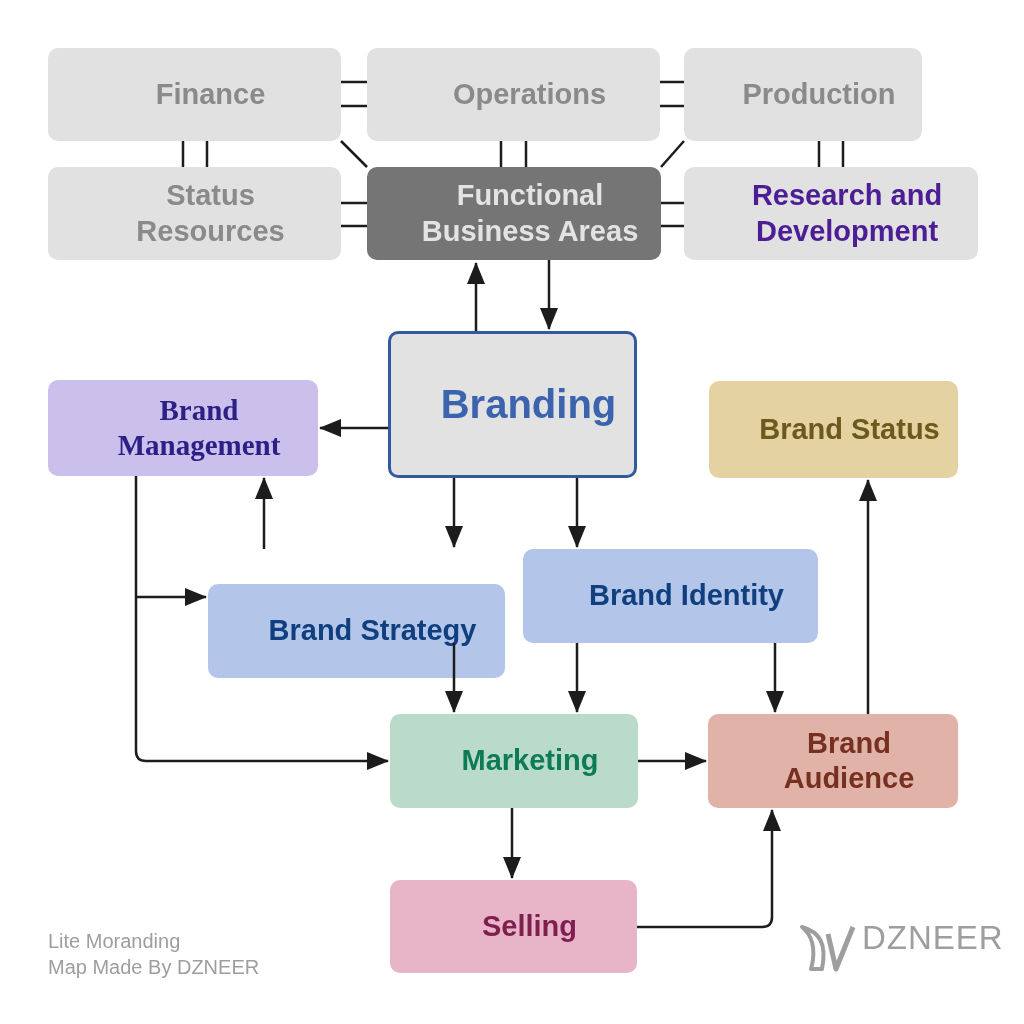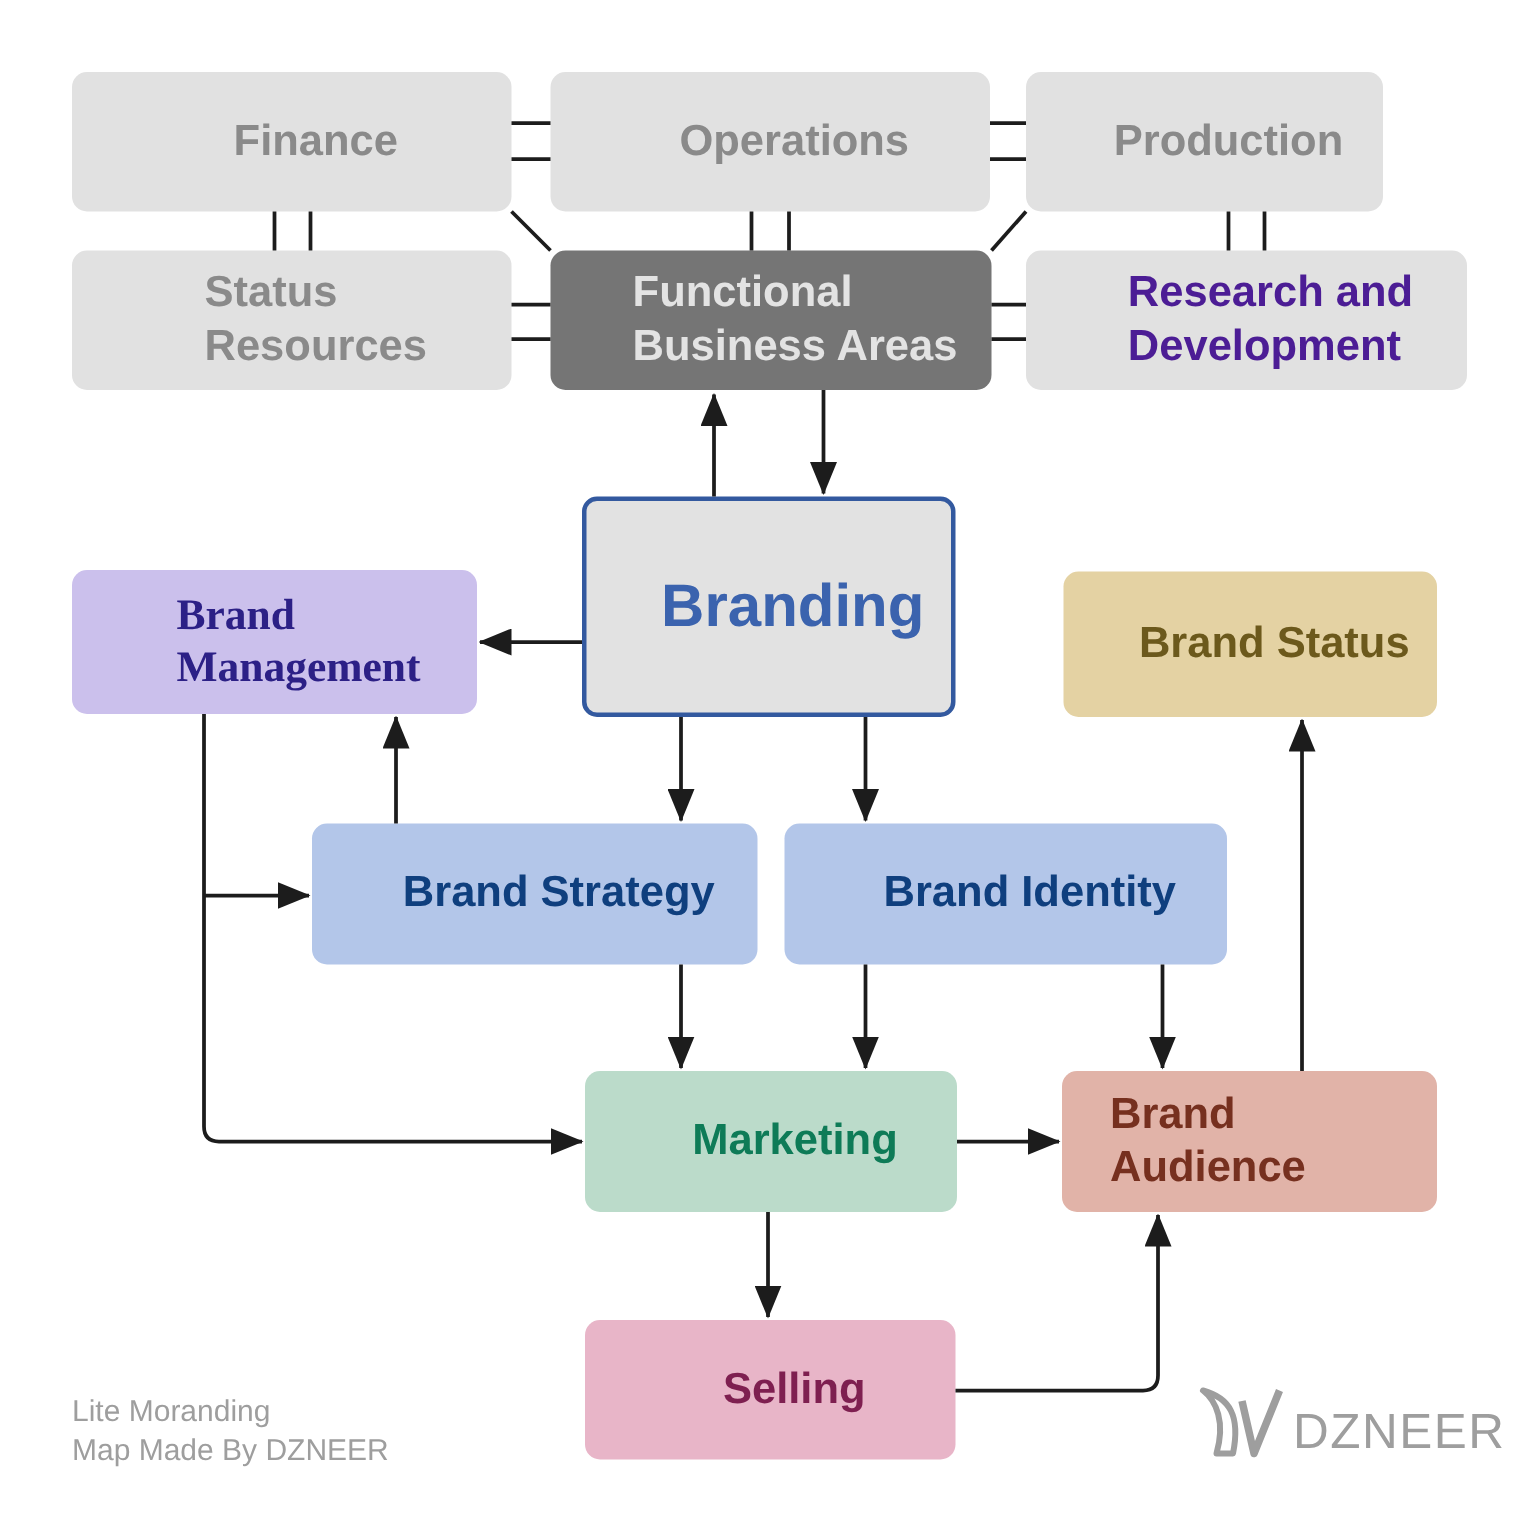--- a/index.html
+++ b/index.html
@@ -2,21 +2,21 @@
 <html style="--edge: #1c1c1c; --logo: #9e9e9e;"><head>
 <meta charset="utf-8">
 <style>
   html,body{margin:0;padding:0;background:#ffffff;}
   #canvas{
     position:relative;width:1024px;height:1024px;background:#ffffff;
     font-family:"Liberation Sans", sans-serif;overflow:hidden;
   }
   .node{
     position:absolute;display:flex;align-items:center;justify-content:center;
-    text-align:left;border-radius:10px;font-weight:bold;
+    text-align:center;border-radius:10px;font-weight:bold;
     white-space:pre-line;line-height:1.22;box-sizing:border-box;padding-left:32px;
   }
   
   #n-finance            {left:48px; top:48px; width:293px;height:93px; font-size:29px;}
   #n-operations         {left:367px;top:48px; width:293px;height:93px; font-size:29px;}
   #n-production         {left:684px;top:48px; width:238px;height:93px; font-size:29px;}
   #n-human_resources    {left:48px; top:167px;width:293px;height:93px; font-size:29px;}
   #n-functional_business_areas{left:367px;top:167px;width:294px;height:93px;font-size:29px;}
   #n-research_development{left:684px;top:167px;width:294px;height:93px;font-size:29px;}
   #n-branding           {left:388px;top:331px;width:249px;height:147px;font-size:40px;}
@@ -28,41 +28,41 @@
   #n-brand_audience     {left:708px;top:714px;width:250px;height:94px; font-size:29px;}
   #n-selling            {left:390px;top:880px;width:247px;height:93px; font-size:29px;}
 
   #edges{position:absolute;left:0;top:0;width:1024px;height:1024px;pointer-events:none;z-index:5;}
   .edge{stroke:var(--edge,#1c1c1c);stroke-width:2.5;fill:none;}
 
   #footer{position:absolute;left:48px;top:928px;font-size:20px;line-height:1.32;color:#9e9e9e;}
   #logo{position:absolute;left:795px;top:920px;display:flex;align-items:flex-end;color:#9e9e9e;}
   #logo-glyph{display:block;}
   #logo-glyph path{stroke:var(--logo,#9e9e9e);fill:none;}
-  #logo-text{font-size:33px;line-height:1;margin-left:3px;margin-bottom:6px;letter-spacing:1px;}
+  #logo-text{font-size:33px;line-height:1;margin-left:3px;margin-bottom:22px;letter-spacing:1px;}
 </style>
 </head>
 <body>
 
 <div id="canvas" style="background: rgb(255, 255, 255);">
 
   <div class="node" id="n-finance" style="background: rgb(225, 225, 225); color: rgb(138, 138, 138);">Finance</div>
   <div class="node" id="n-operations" style="background: rgb(225, 225, 225); color: rgb(138, 138, 138);">Operations</div>
   <div class="node" id="n-production" style="background: rgb(225, 225, 225); color: rgb(138, 138, 138);">Production</div>
   <div class="node" id="n-human_resources" style="background: rgb(225, 225, 225); color: rgb(138, 138, 138);">Status
 Resources</div>
   <div class="node" id="n-functional_business_areas" style="background: rgb(117, 117, 117); color: rgb(227, 227, 227);">Functional
 Business Areas</div>
   <div class="node" id="n-research_development" style="background: rgb(225, 225, 225); color: #4c1d95;">Research and
 Development</div>
   <div class="node" id="n-branding" style="background: rgb(226, 226, 226); color: rgb(59, 99, 174); border: 3px solid rgb(51, 89, 159);">Branding</div>
   <div class="node" id="n-brand_management" style="background: rgb(203, 192, 236); color: rgb(44, 32, 134);">Brand
 Management</div>
   <div class="node" id="n-brand_status" style="background: rgb(228, 210, 163); color: rgb(108, 89, 28);">Brand Status</div>
-  <div class="node" id="n-brand_strategy" style="background: rgb(179, 198, 233); color: rgb(15, 63, 126);">Brand Strategy</div>
+  <div class="node" id="n-brand_strategy" style="background: rgb(179, 198, 233); color: rgb(15, 63, 126); margin-top: 35px;">Brand Strategy</div>
   <div class="node" id="n-brand_identity" style="background: rgb(179, 198, 233); color: rgb(15, 63, 126);">Brand Identity</div>
   <div class="node" id="n-marketing" style="background: rgb(187, 219, 202); color: rgb(14, 123, 87);">Marketing</div>
   <div class="node" id="n-brand_audience" style="background: rgb(225, 179, 168); color: rgb(118, 48, 31);">Brand Audience</div>
   <div class="node" id="n-selling" style="background: rgb(232, 181, 200); color: rgb(126, 31, 80);">Selling</div>
 
   <svg id="edges" viewBox="0 0 1024 1024">
     <defs>
       <marker id="ah" markerUnits="userSpaceOnUse" markerWidth="22" markerHeight="18" refX="21" refY="9" orient="auto">
         <path class="ahp" d="M0 0 L22 9 L0 18 Z" fill="#1c1c1c"></path>
       </marker>

